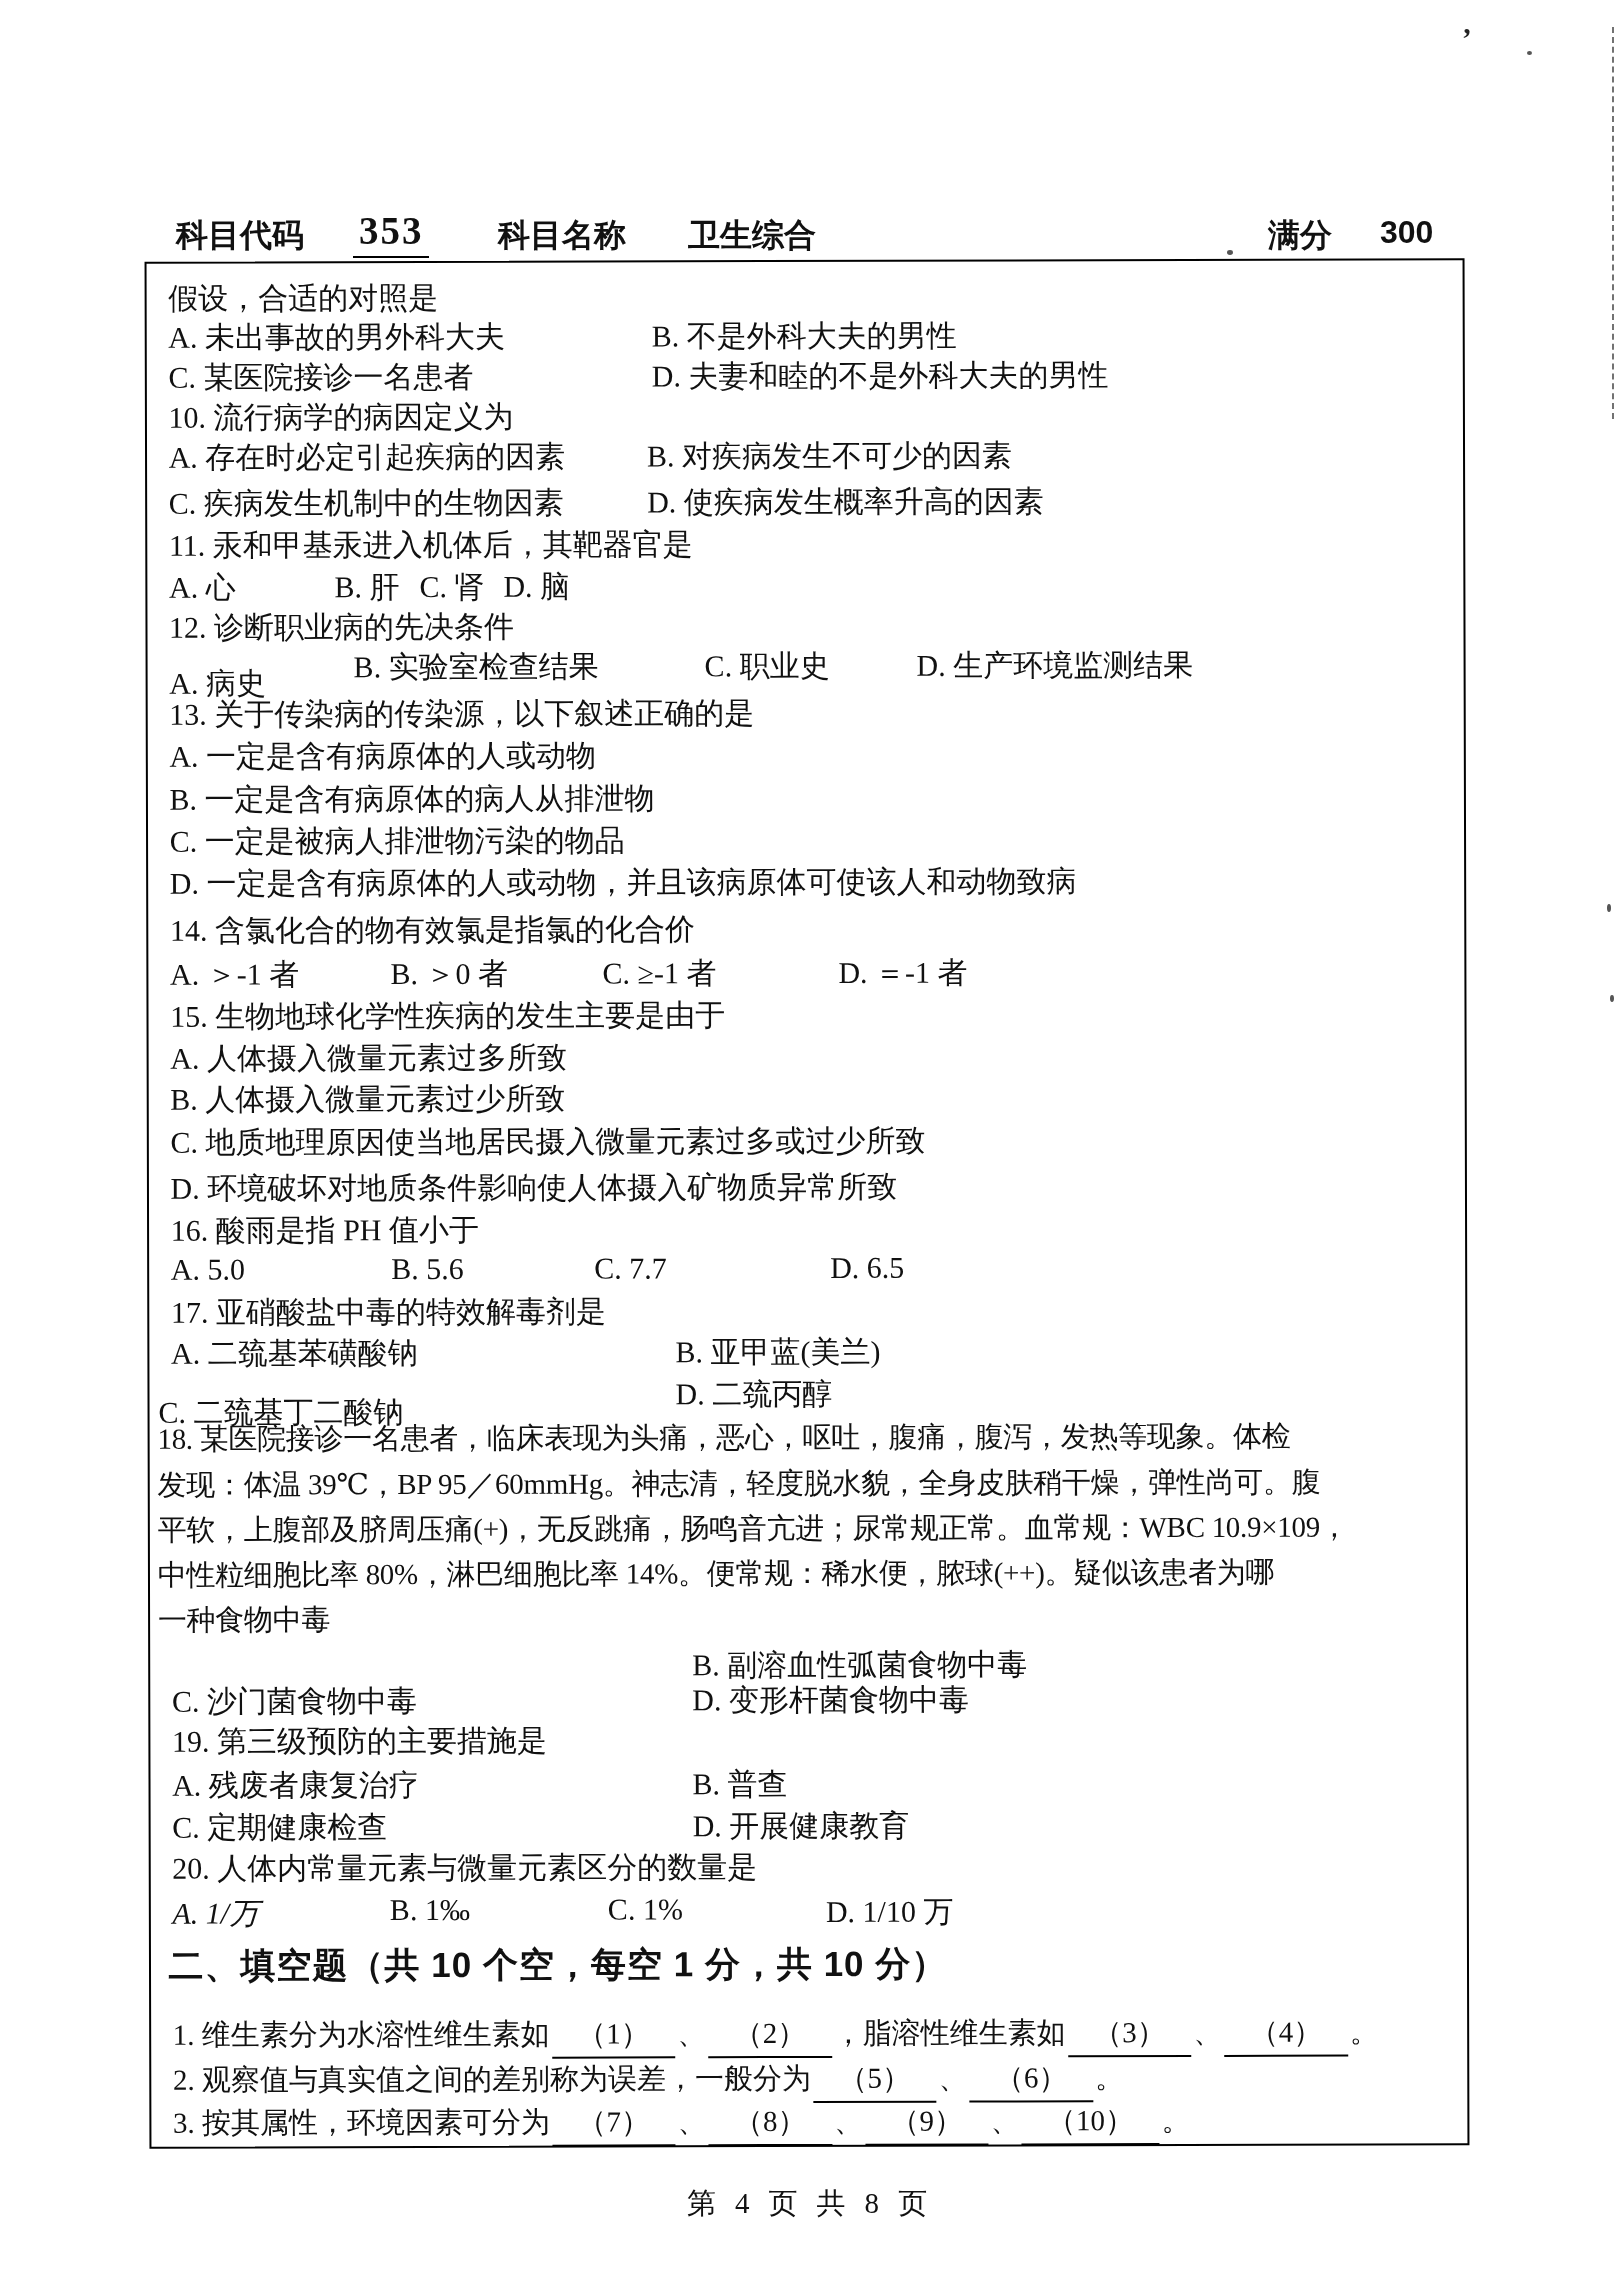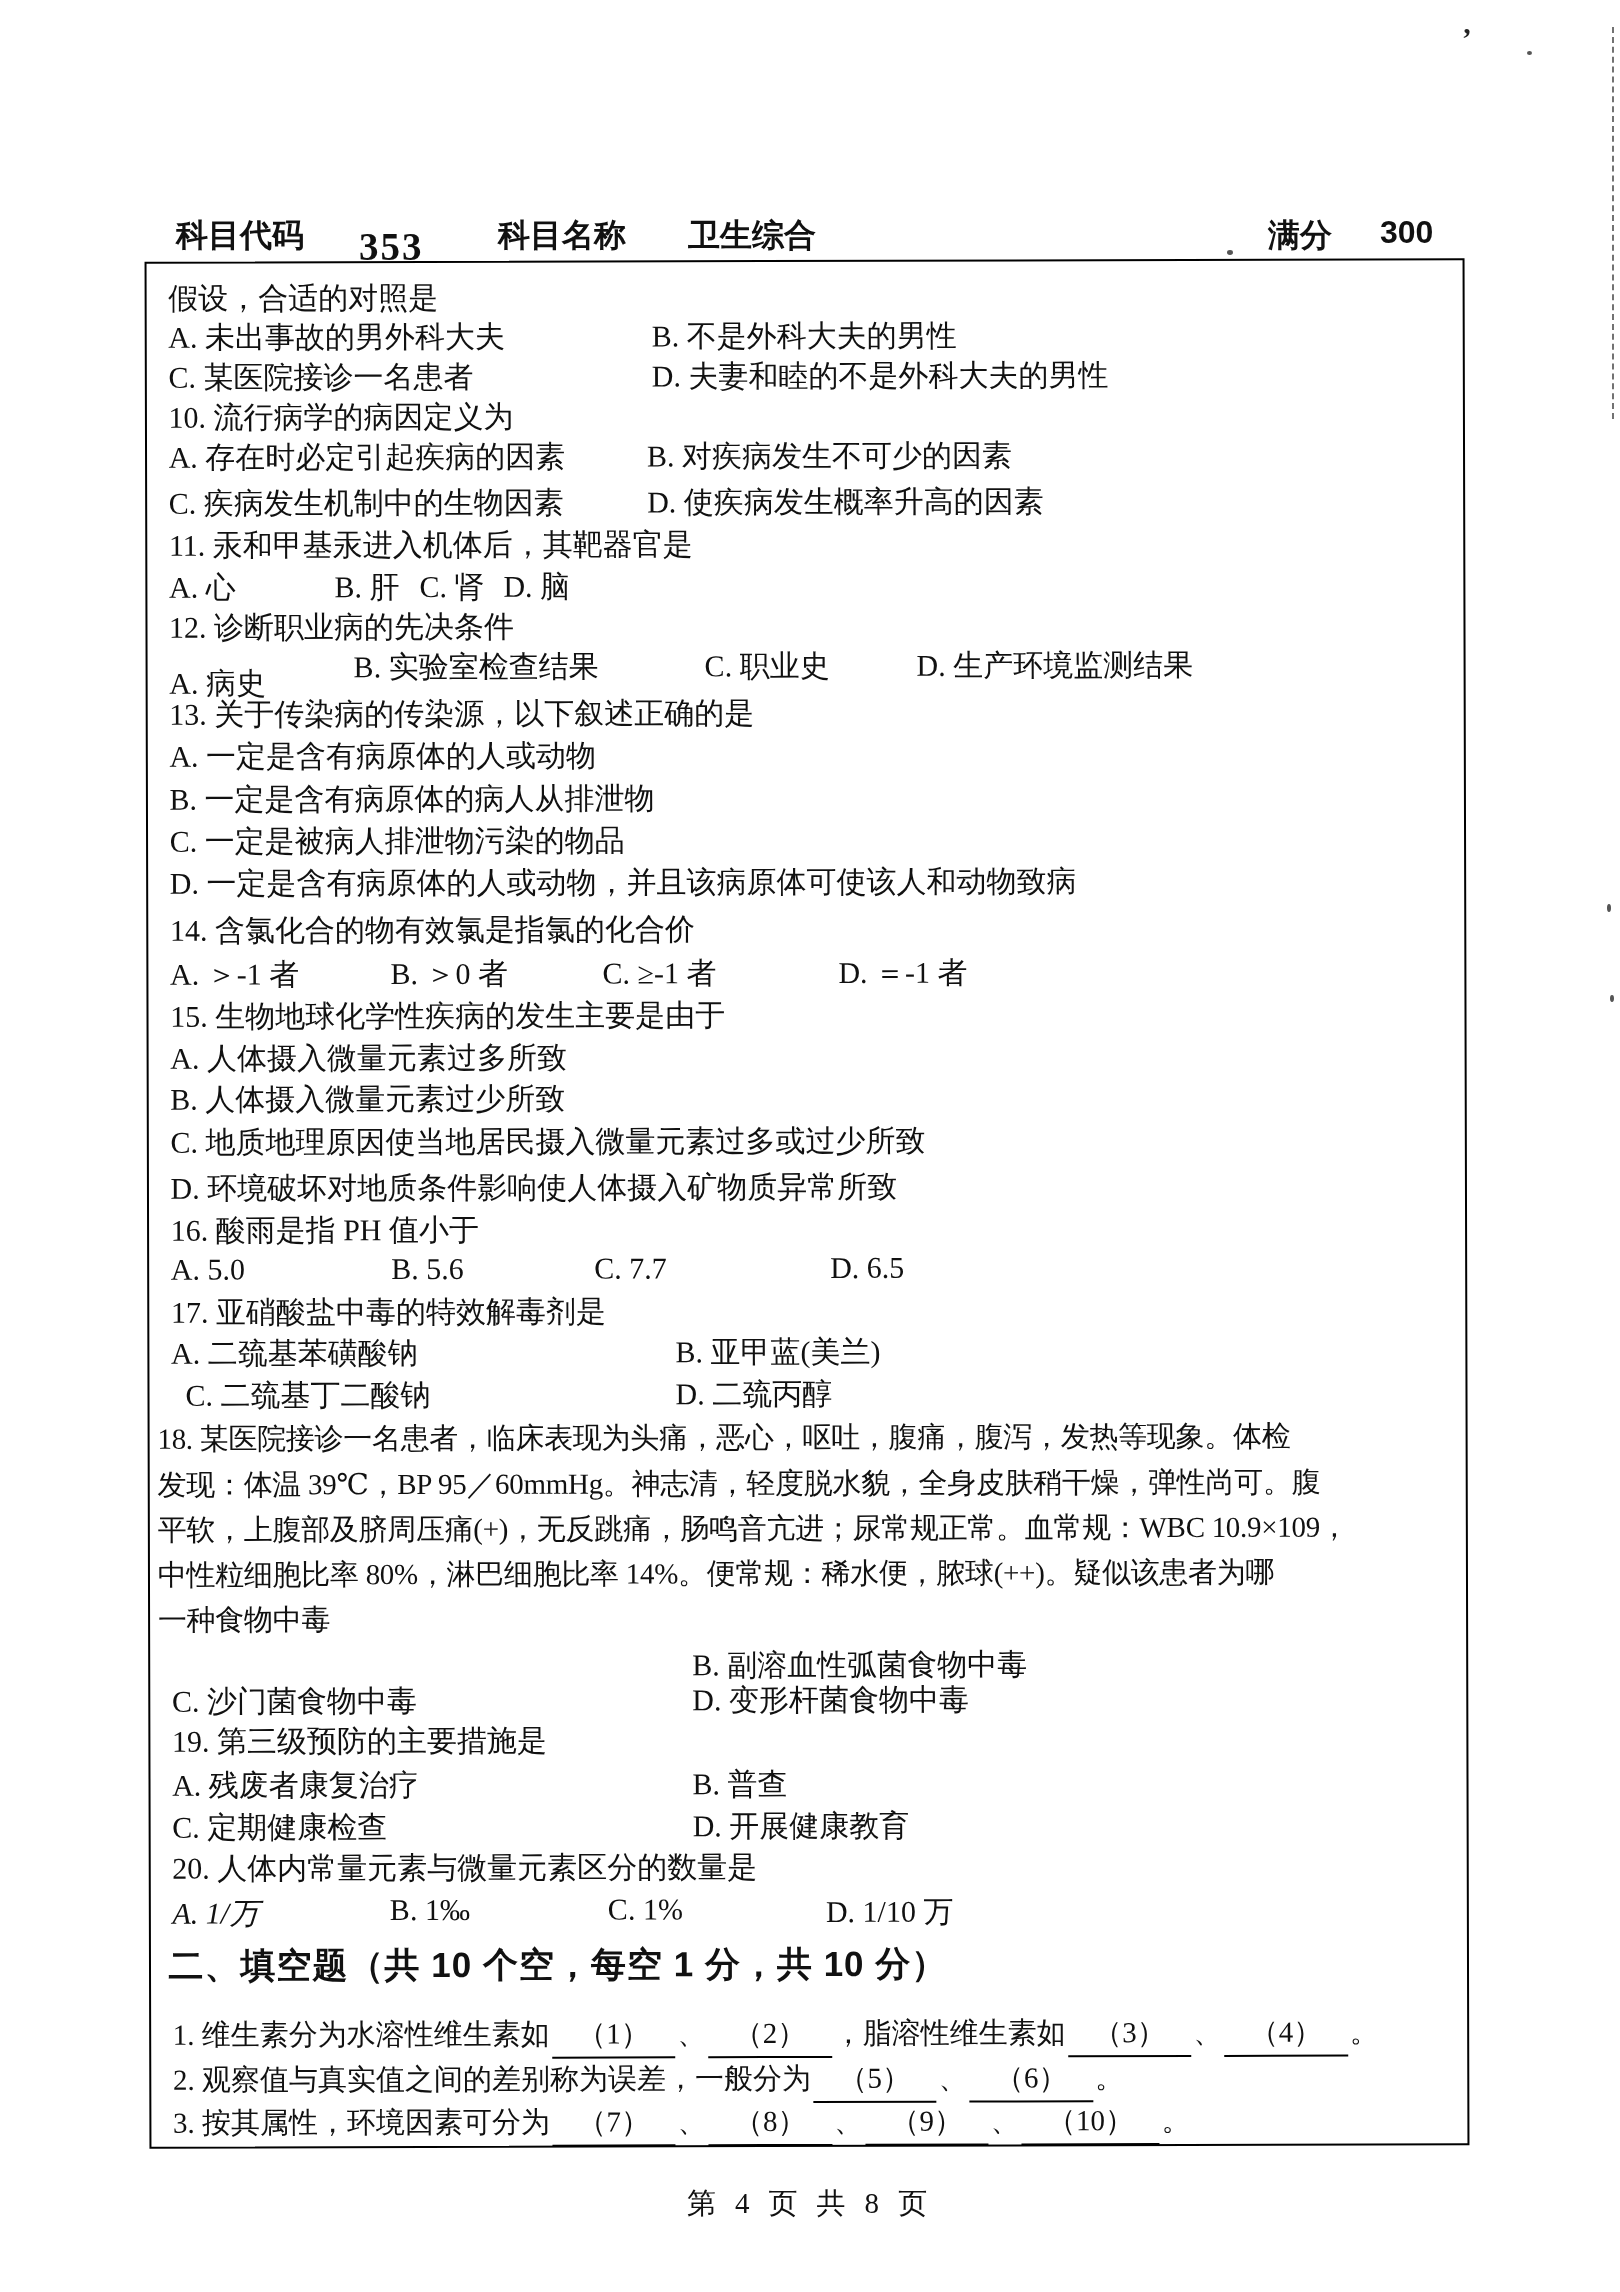--- a/index.html
+++ b/index.html
@@ -5,21 +5,21 @@
   html,body{margin:0;padding:0;}
   body{
     width:1620px;height:2293px;position:relative;
     background:#ffffff;color:#111;
     font-family:"Liberation Serif","DejaVu Serif",serif;
     overflow:hidden;
   }
   
   .hdr-item{position:absolute;top:214px;font-size:32px;font-weight:700;white-space:nowrap;}
   .hdr-underlined{border-bottom:2.9px solid #000;padding:0 5.9px 2.9px 5.9px;font-weight:800;}
-  .hdr-code{font-size:39px;top:224px;letter-spacing:2px;}
+  .hdr-code{font-size:39px;top:208px;letter-spacing:2px;}
   
   .exam-box{
     position:absolute;left:147px;top:260px;width:1320px;height:1887px;
     border:2.9px solid #000;box-sizing:border-box;background:#fff;
     transform:rotate(-0.15deg);
   }
   .line{position:absolute;left:0;width:100%;height:43px;font-size:30px;white-space:nowrap;}
   .line .seg{position:absolute;top:0;white-space:nowrap;}
   .line.flow{font-size:29px;}
   .line.flow .flowwrap{position:absolute;top:0;white-space:nowrap;}
@@ -149,21 +149,21 @@
       <span class="seg" style="left: 681px;">D. 6.5</span>
     </div>
     <div class="line" style="top: 1029px;">
       <span class="seg" style="left: 21.6px;">17. 亚硝酸盐中毒的特效解毒剂是</span>
     </div>
     <div class="line" style="top: 1070px;">
       <span class="seg" style="left: 21.6px;">A. 二巯基苯磺酸钠</span>
       <span class="seg" style="left: 526px;">B. 亚甲蓝(美兰)</span>
     </div>
     <div class="line" style="top: 1112px;">
-      <span class="seg" style="left: 36px;">C. 二巯基丁二酸钠</span>
+      <span class="seg" style="left: 9px; margin-top: 17px;">C. 二巯基丁二酸钠</span>
       <span class="seg" style="left: 526px;">D. 二巯丙醇</span>
     </div>
     <div class="line para" style="top: 1156px;">
       <span class="seg" style="left: 7.8px;">18. 某医院接诊一名患者，临床表现为头痛，恶心，呕吐，腹痛，腹泻，发热等现象。体检</span>
     </div>
     <div class="line para" style="top: 1202px;">
       <span class="seg" style="left: 7.8px;">发现：体温 39℃，BP 95／60mmHg。神志清，轻度脱水貌，全身皮肤稍干燥，弹性尚可。腹</span>
     </div>
     <div class="line para" style="top: 1247px;">
       <span class="seg" style="left: 7.8px;">平软，上腹部及脐周压痛(+)，无反跳痛，肠鸣音亢进；尿常规正常。血常规：WBC 10.9×109，</span>

